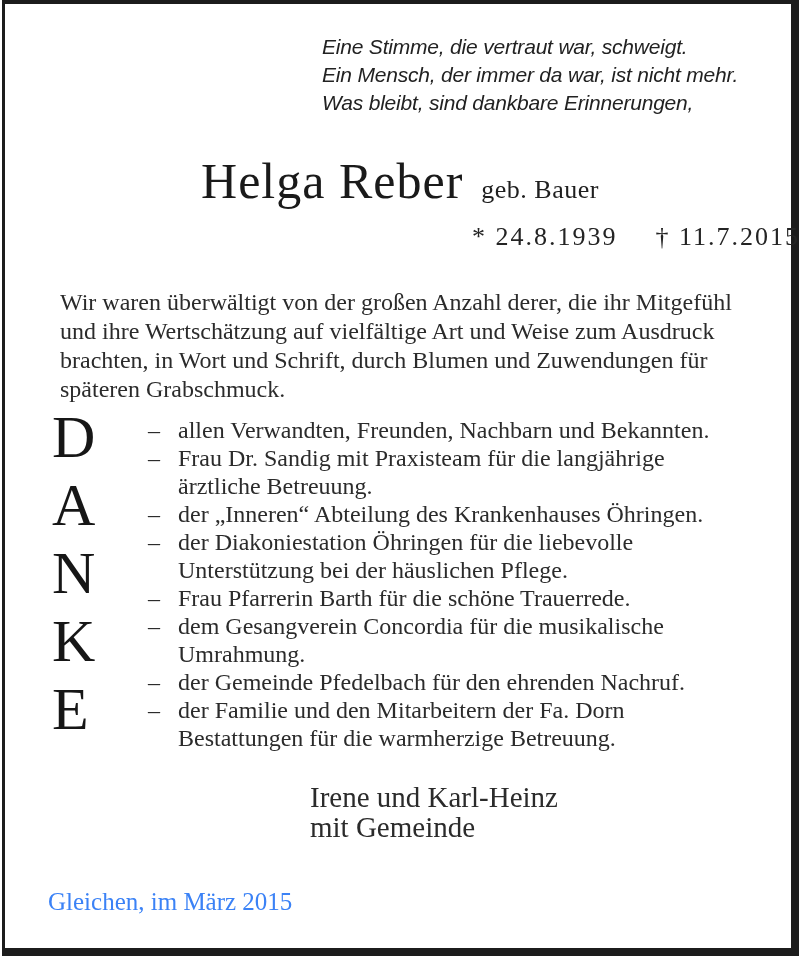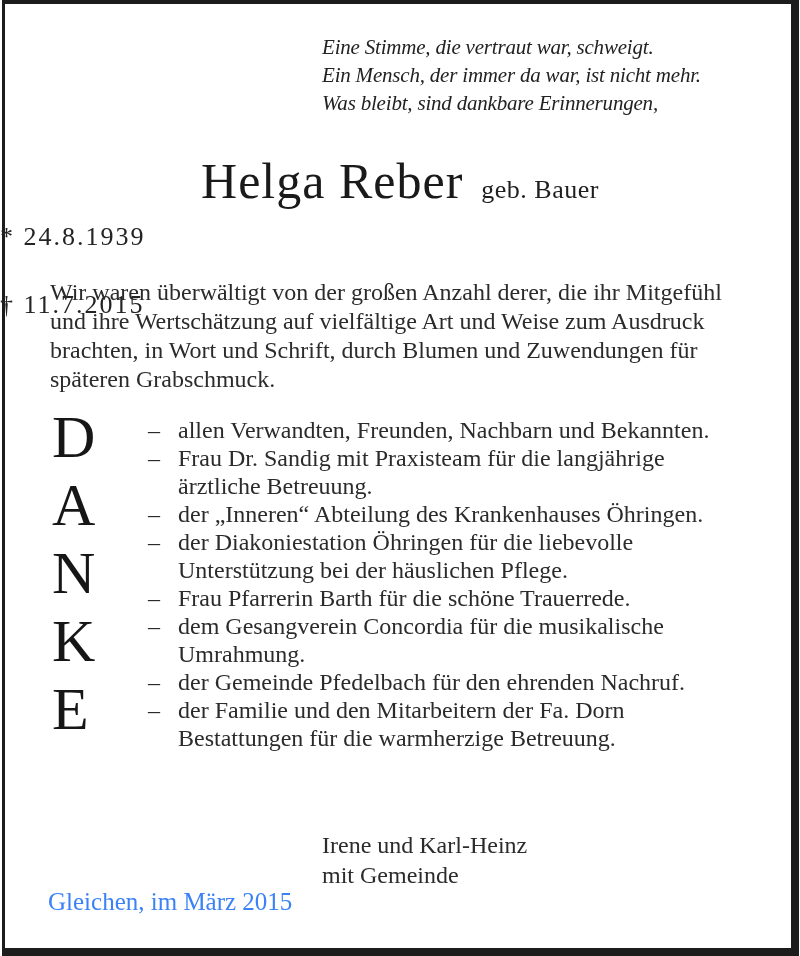--- a/index.html
+++ b/index.html
@@ -18,21 +18,21 @@
     border-color:#1c1c1c;
     border-top-width:4px;
     border-left-width:3px;
     border-right-width:8px;
     border-bottom-width:8px;
     pointer-events:none;
   }
   .poem {
     position:absolute;
     left:322px; top:33px;
-    font-family:Liberation Serif, serif;
+    font-family:Liberation Sans, sans-serif;
     font-style:italic;
     font-size:21px;
     line-height:28px;
     color:#222222;
     letter-spacing:-0.2px;
   }
   .name-row {
     position:absolute;
     left:0; top:150px;
     width:100%;
@@ -55,27 +55,26 @@
   .dates {
     position:absolute;
     left:0; top:222px;
     width:100%;
     display:flex;
     justify-content:flex-end;
     gap:38px;
     font-size:26px;
     letter-spacing:2px;
     color:#242424;
-    flex-direction:column;
   }
   .intro {
     position:absolute;
     left:50px; top:278px;
     width:692px;
-    margin:0;
+    margin:10px;
     font-size:24px;
     line-height:29px;
     color:#2b2b2b;
   }
   .thanks {
     position:absolute;
     left:52px; top:416px;
     display:flex;
   }
   .danke {
@@ -96,25 +95,24 @@
     color:#2b2b2b;
   }
   .titem { display:flex; }
   .titem .dash {
     width:30px;
     flex:0 0 30px;
   }
   .titem .ttext { flex:1; }
   .signature {
     position:absolute;
-    left:322px; top:782px;
-    font-size:24px;
+    left:310px; top:782px;
+    font-size:29px;
     line-height:30px;
     color:#2b2b2b;
-    margin-top:48px;
   }
   .placedate {
     position:absolute;
     left:48px; top:888px;
     font-size:25px;
     color:#3b82f6;
   }
 </style>
 </head>
 <body>

